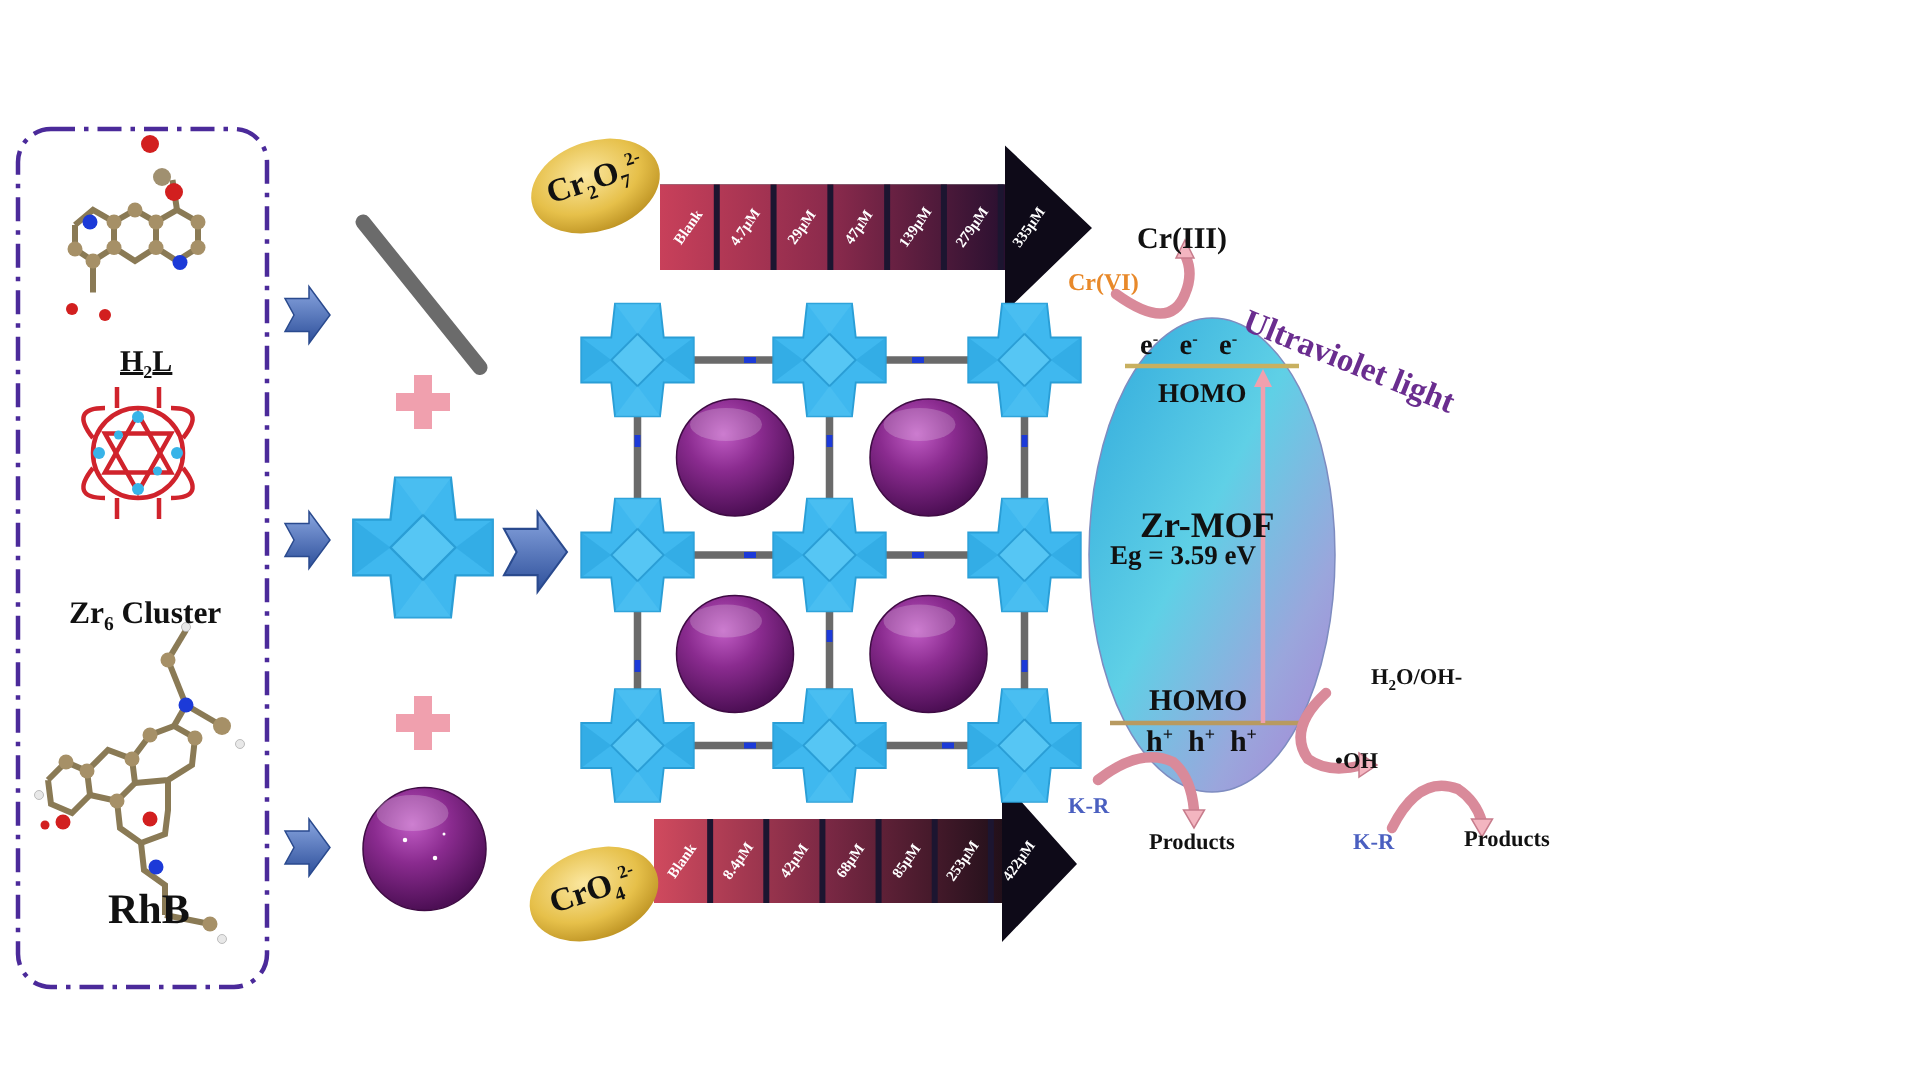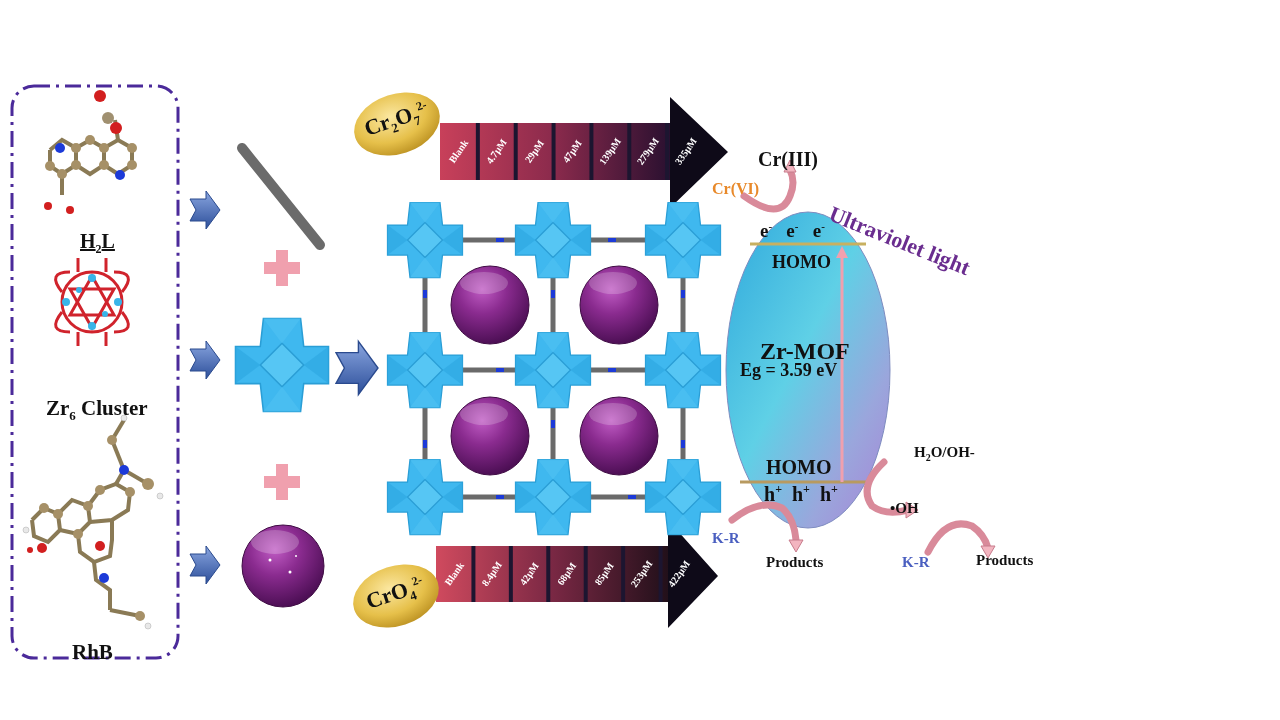--- a/index.html
+++ b/index.html
@@ -295,21 +295,21 @@
     <polygon points="981,546 995,546 988,558"></polygon>
   </g>
 </svg>
 
 <div class="abs lbl" style="left:80px;top:230px;font-size:20px;text-decoration:underline;">
   <span>H</span><sub style="font-size:12px">2</sub><span>L</span>
 </div>
 <div class="abs lbl" style="left:46px;top:396px;font-size:21px;">
   <span>Zr</span><sub style="font-size:13px">6</sub><span> Cluster</span>
 </div>
-<div class="abs lbl" style="left:72px;top:640px;font-size:21px;">RhB</div>
+<div class="abs lbl" style="left:72px;top:591px;font-size:28px;">RhB</div>
 
 <div class="abs lbl" style="left:364px;top:106px;font-size:22px;transform:rotate(-18deg);">
   <span>Cr</span><sub style="font-size:13px">2</sub><span>O</span><sub style="font-size:13px">7</sub><sup style="font-size:12px">2-</sup>
 </div>
 <div class="abs lbl" style="left:366px;top:580px;font-size:22px;transform:rotate(-18deg);">
   <span>CrO</span><sub style="font-size:13px">4</sub><sup style="font-size:12px">2-</sup>
 </div>
 
 <div class="abs lbl" style="left:758px;top:148px;font-size:20px;">Cr(III)</div>
 <div class="abs lbl" style="left:712px;top:180px;font-size:16px;color:#e8892a;text-align:right;">Cr(VI)</div>

